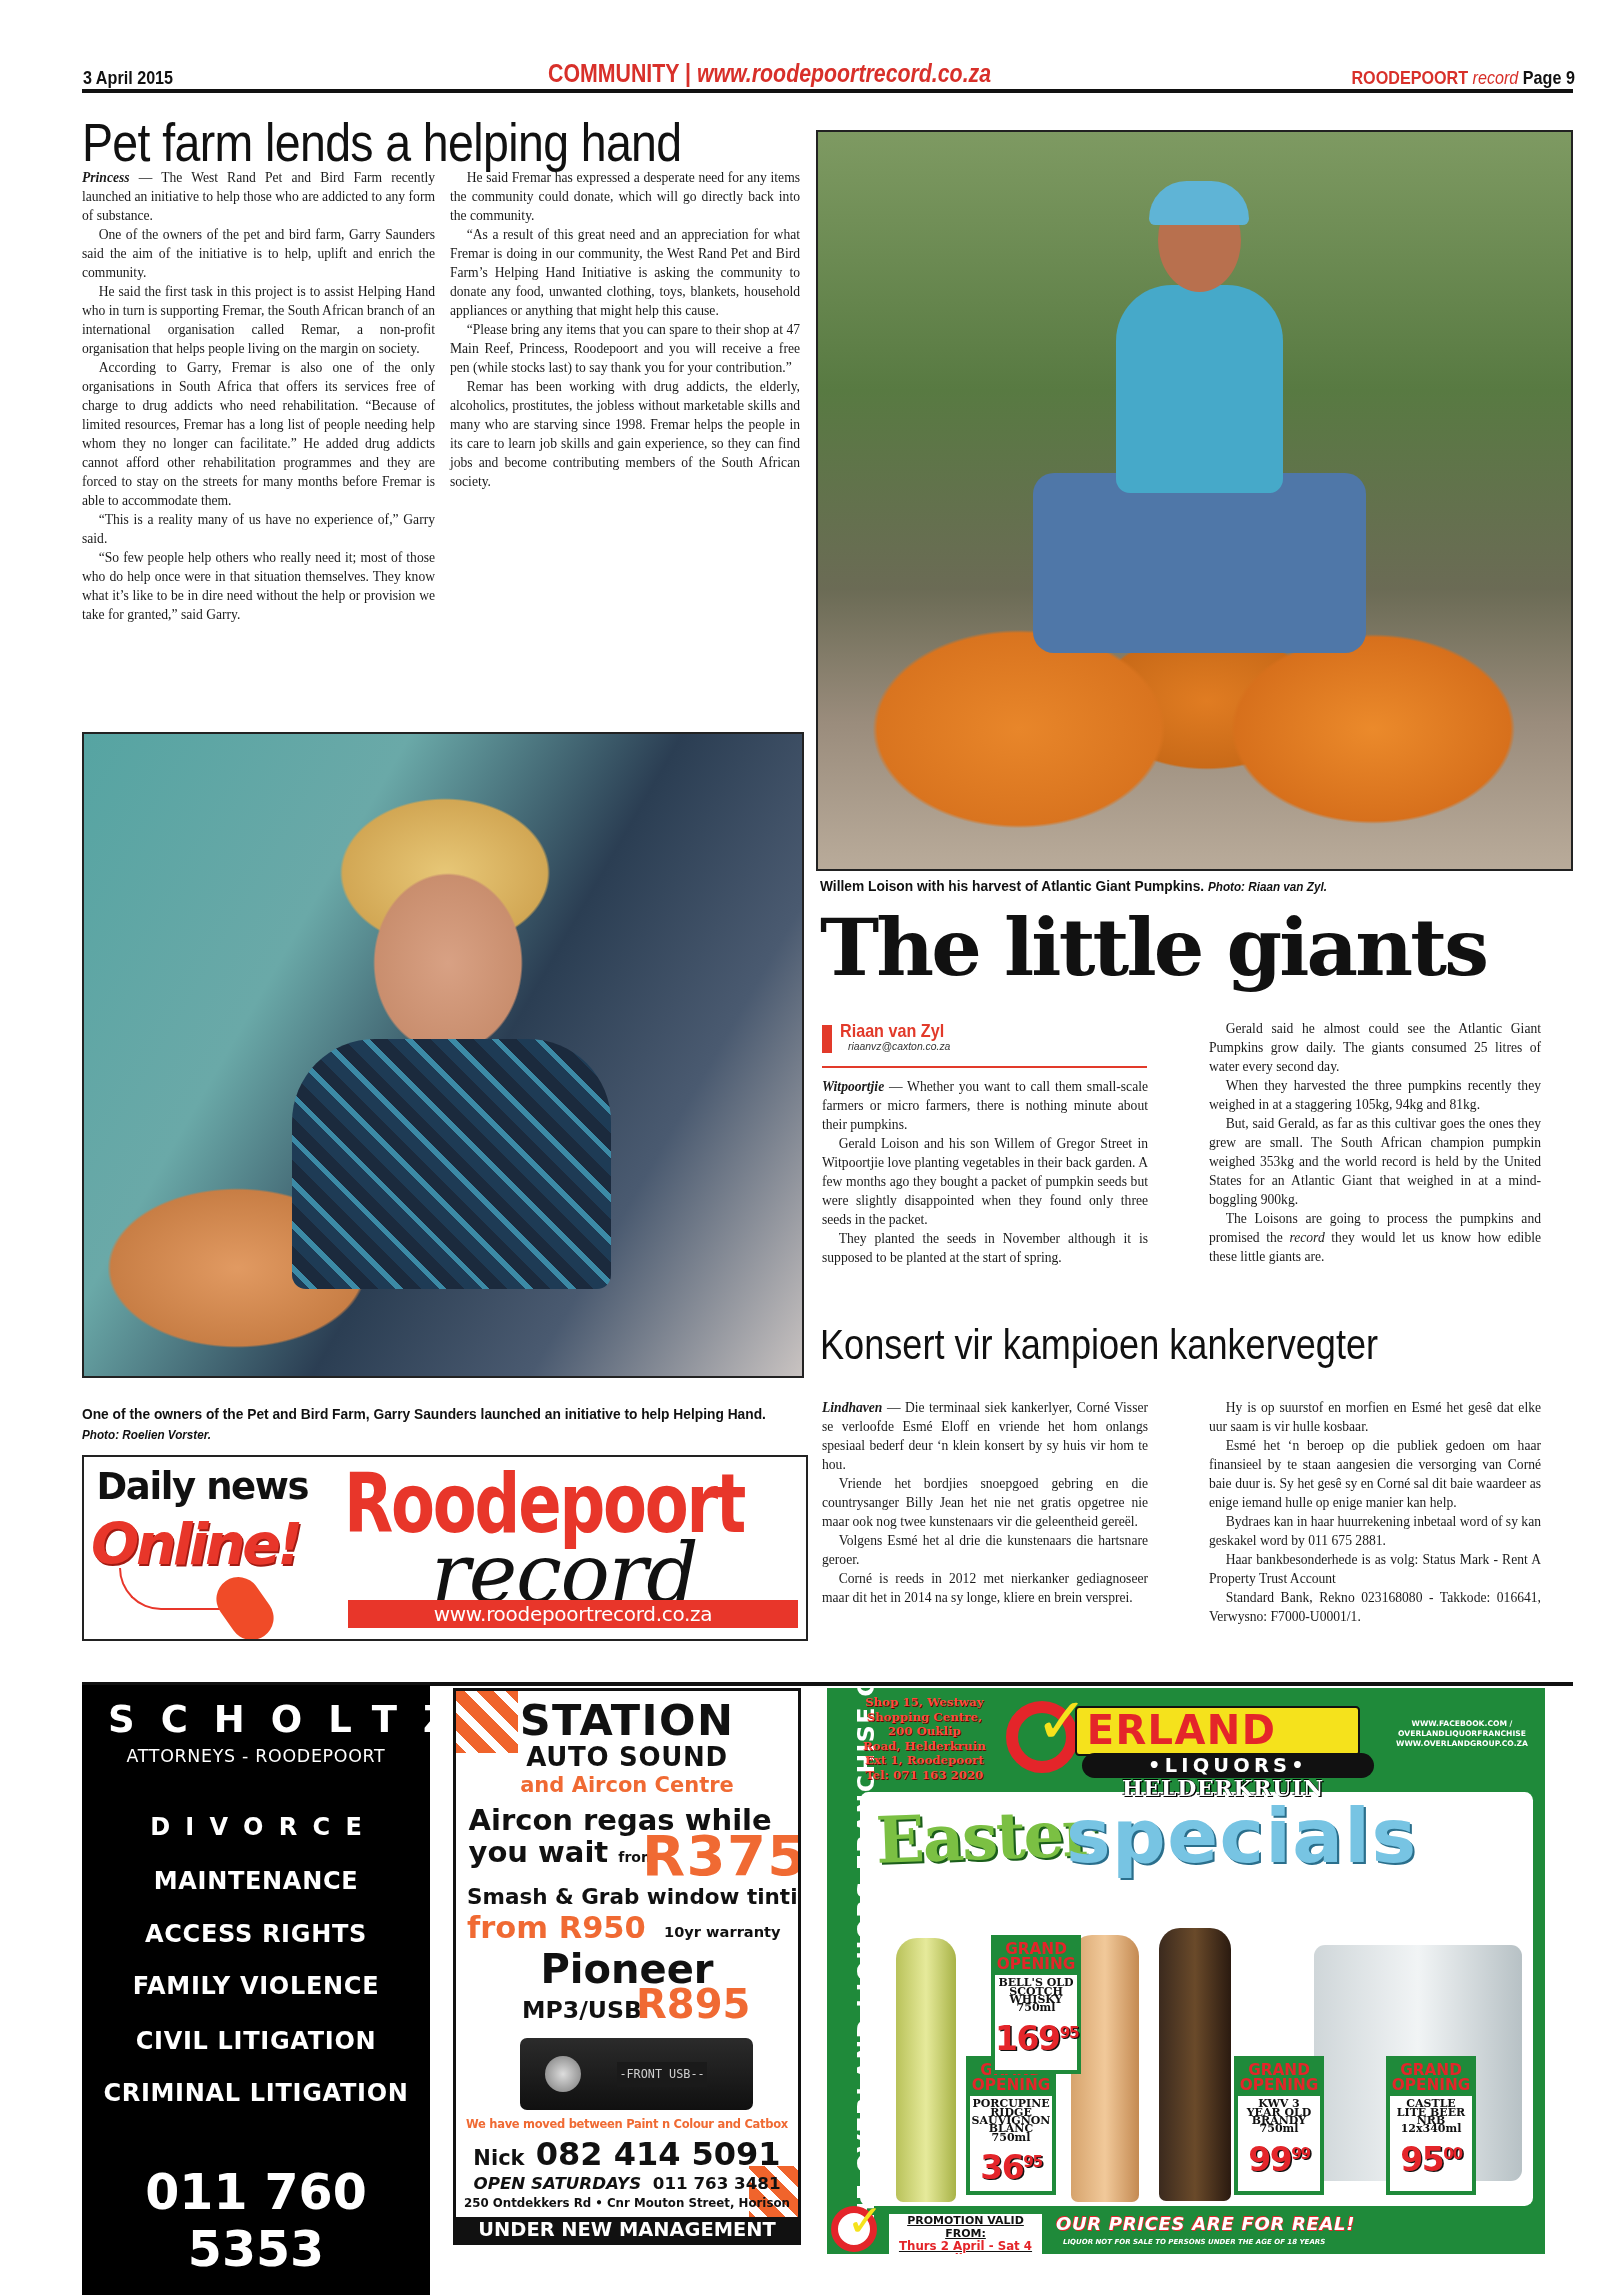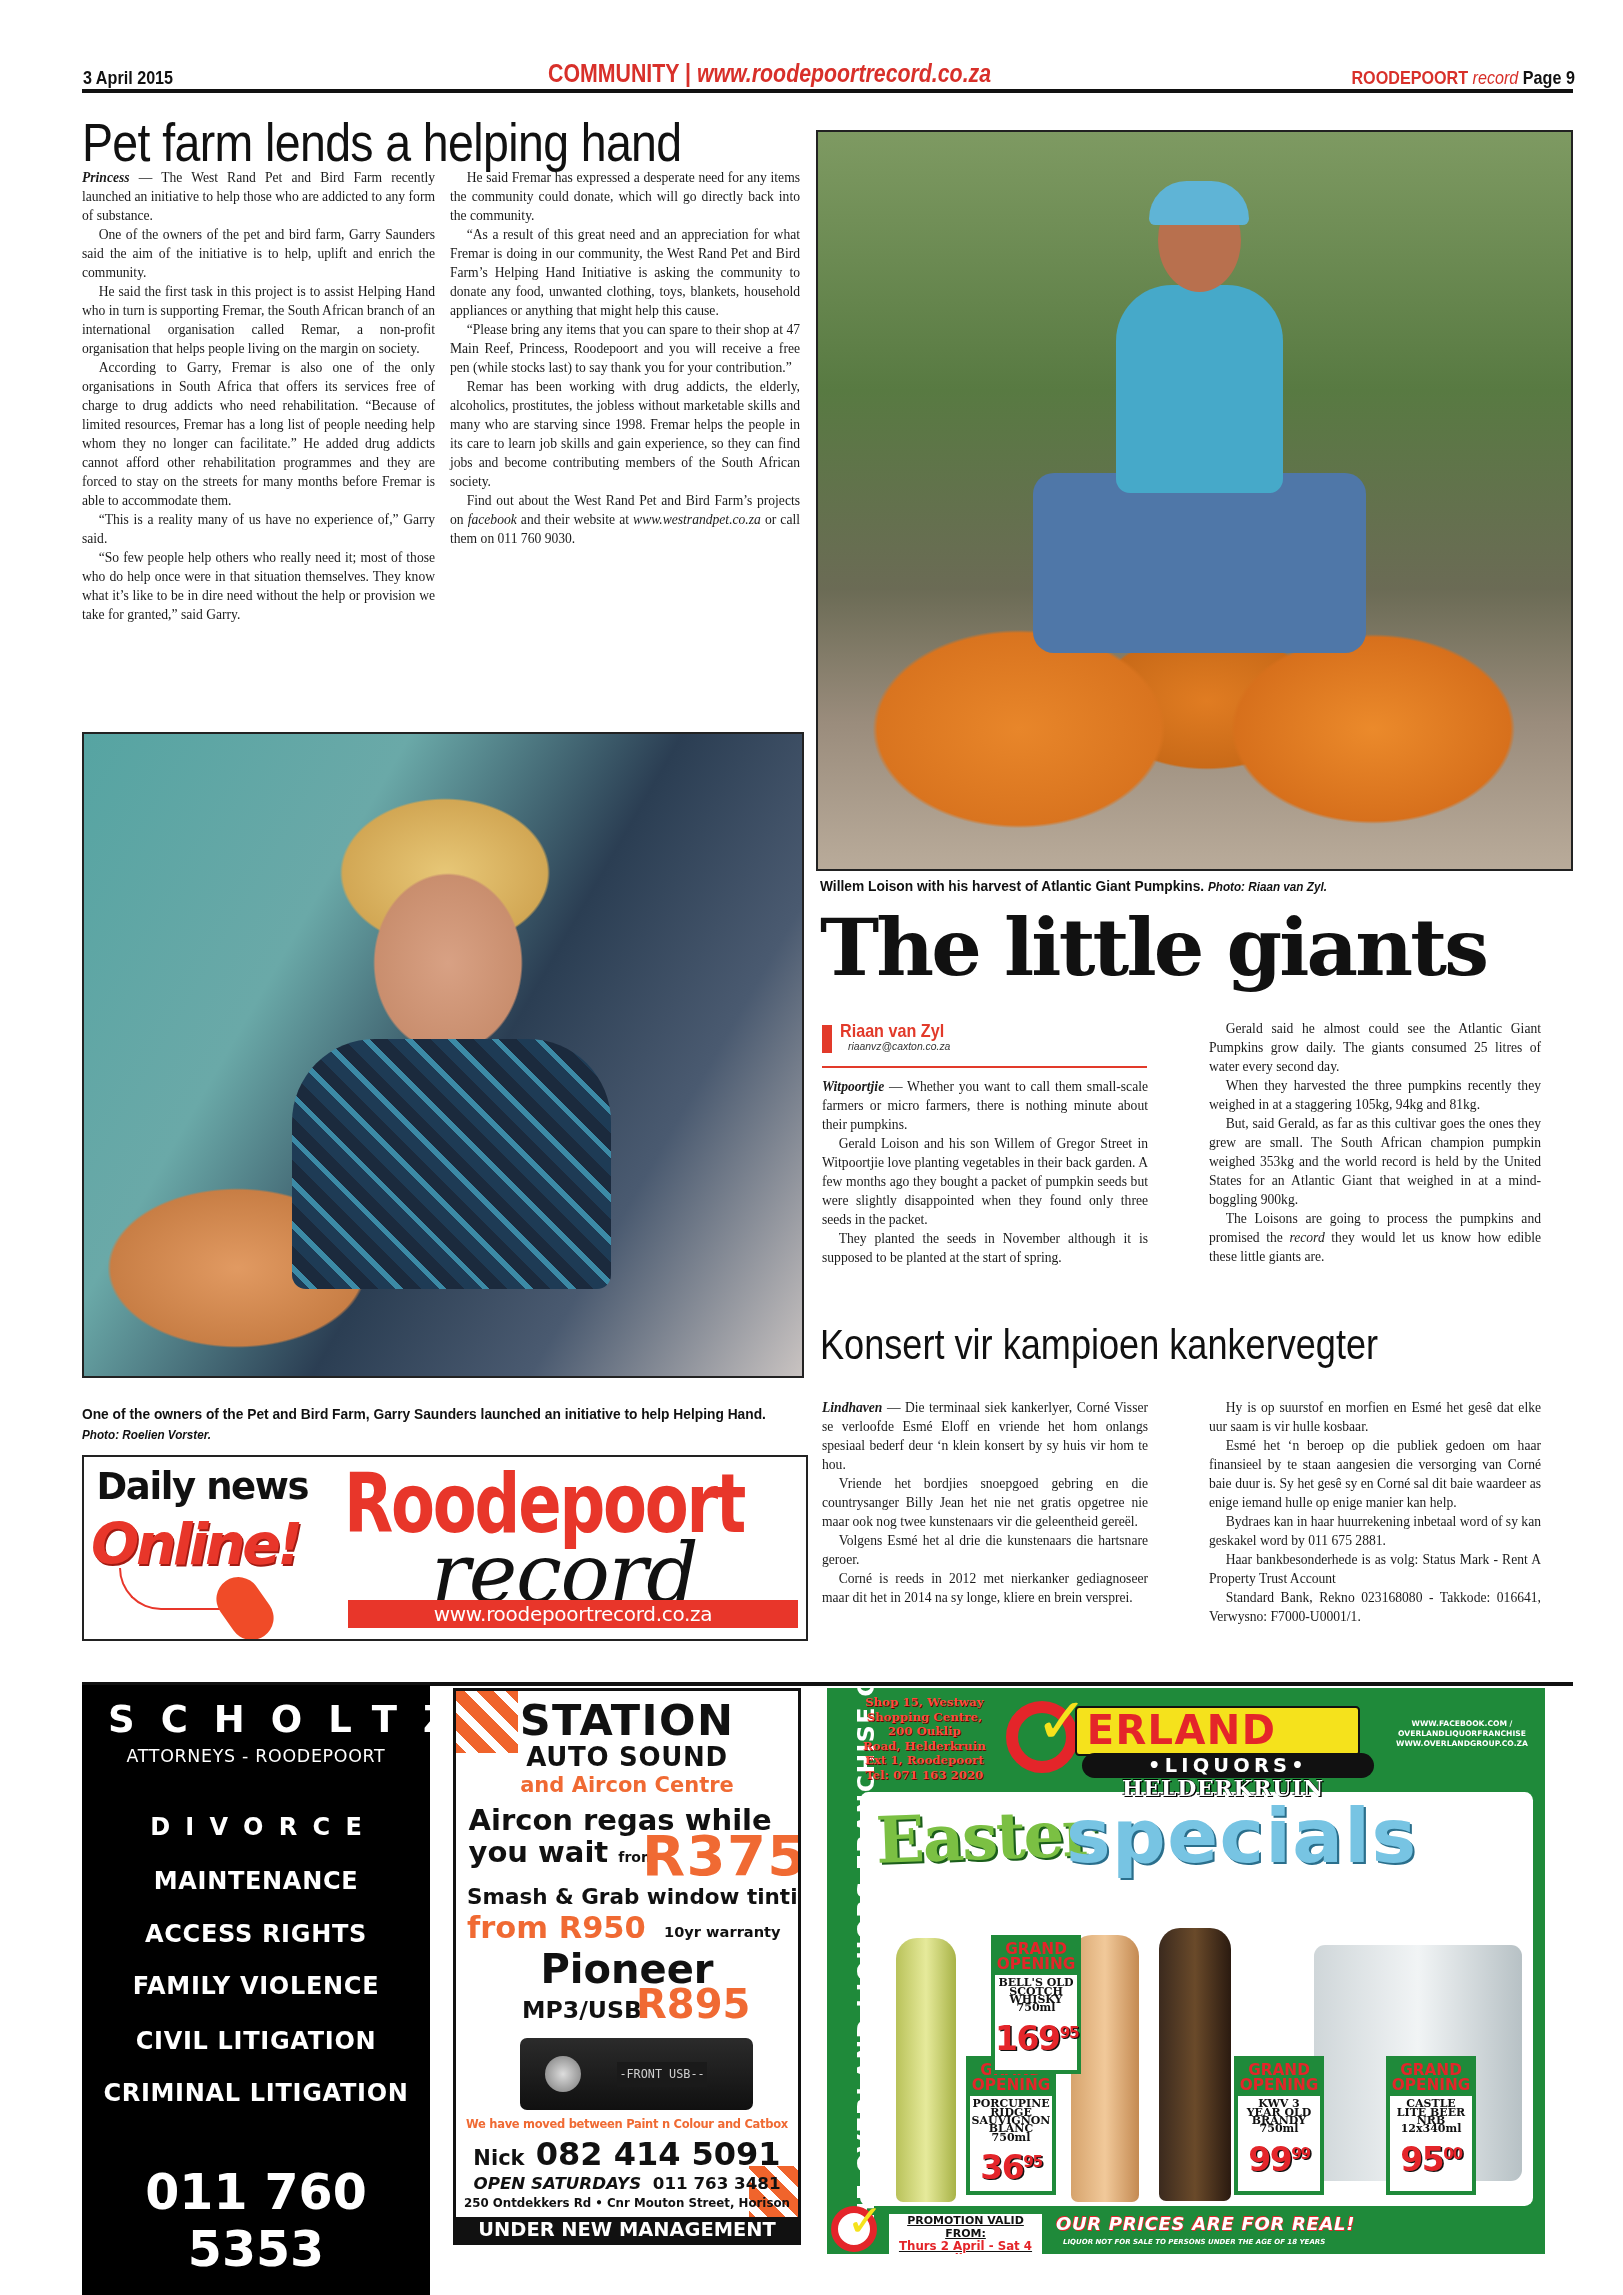--- a/index.html
+++ b/index.html
@@ -166,21 +166,20 @@
   <p>“So few people help others who really need it; most of those who do help once were in that situation themselves. They know what it’s like to be in dire need without the help or provision we take for granted,” said Garry.</p>
 </div>
 <div class="abs col col2" style="margin-top:-265px; padding-top:0;">
   <div style="height:265px; overflow:hidden; visibility:hidden;"></div>
 </div>
 <div class="abs col col2">
   <p>He said Fremar has expressed a desperate need for any items the community could donate, which will go directly back into the community.</p>
   <p>“As a result of this great need and an appreciation for what Fremar is doing in our community, the West Rand Pet and Bird Farm’s Helping Hand Initiative is asking the community to donate any food, unwanted clothing, toys, blankets, household appliances or anything that might help this cause.</p>
   <p>“Please bring any items that you can spare to their shop at 47 Main Reef, Princess, Roodepoort and you will receive a free pen (while stocks last) to say thank you for your contribution.”</p>
   <p>Remar has been working with drug addicts, the elderly, alcoholics, prostitutes, the jobless without marketable skills and many who are starving since 1998. Fremar helps the people in its care to learn job skills and gain experience, so they can find jobs and become contributing members of the South African society.</p>
-  <p><span>Find out about the West Rand Pet and Bird Farm’s projects on </span><i>facebook</i><span> and their website at </span><i>www.westrandpet.co.za</i><span> or call them on 011 760 9030.</span></p>
 </div>
 
 <div class="abs photo photo-boy">
   <div class="abs boy-shirt"></div>
 </div>
 <div class="abs caption cap-boy">
   <span>One of the owners of the Pet and Bird Farm, Garry Saunders launched an initiative to help Helping Hand.</span> <i>Photo: Roelien Vorster.</i>
 </div>
 
 <div class="abs photo photo-man">

